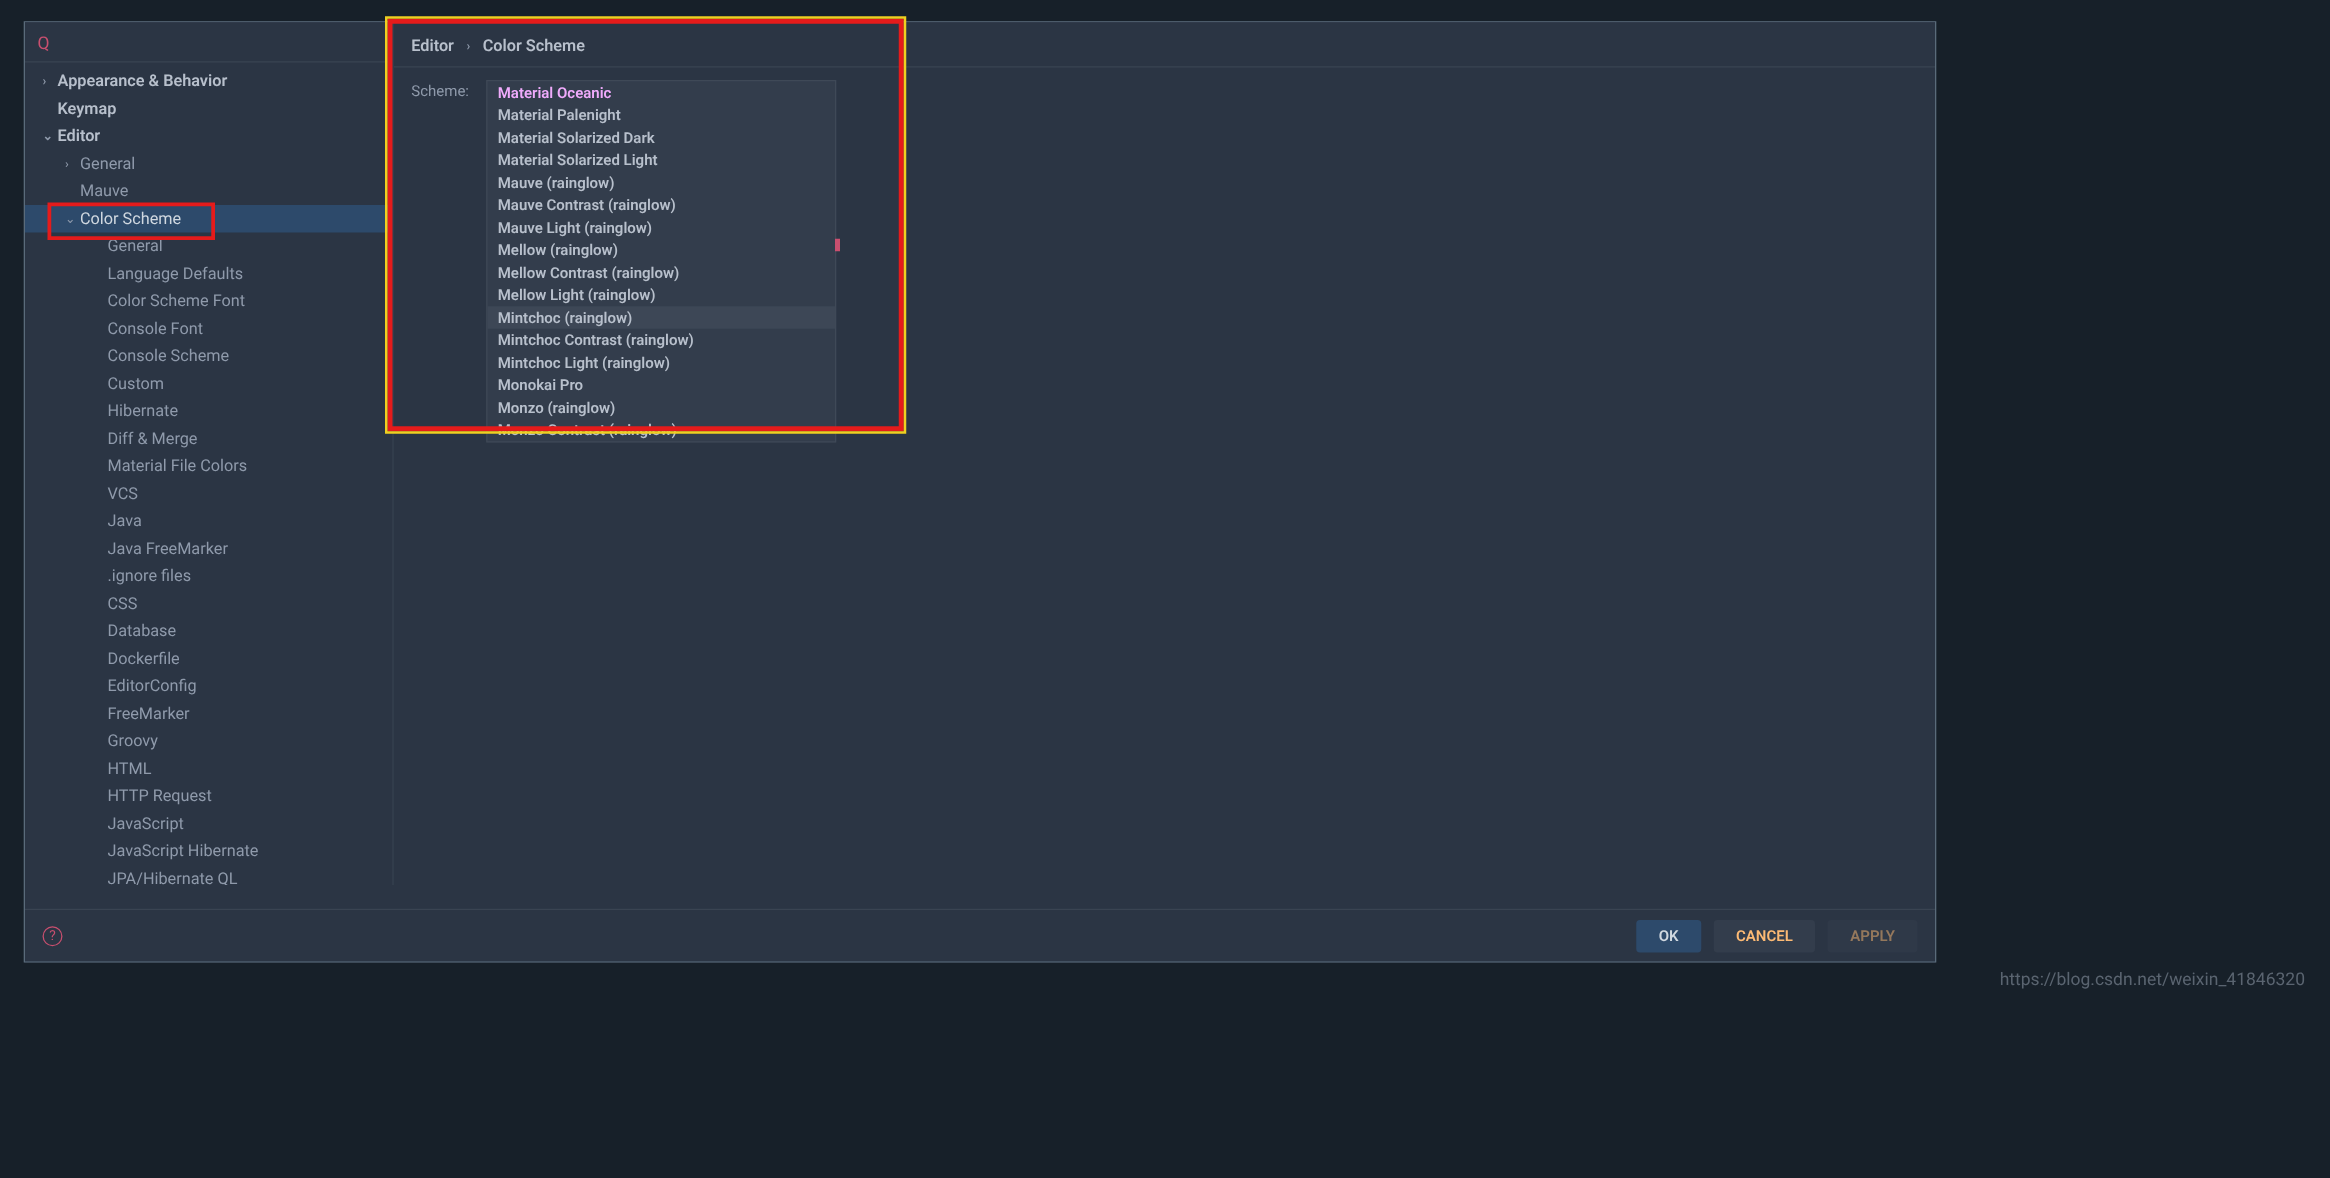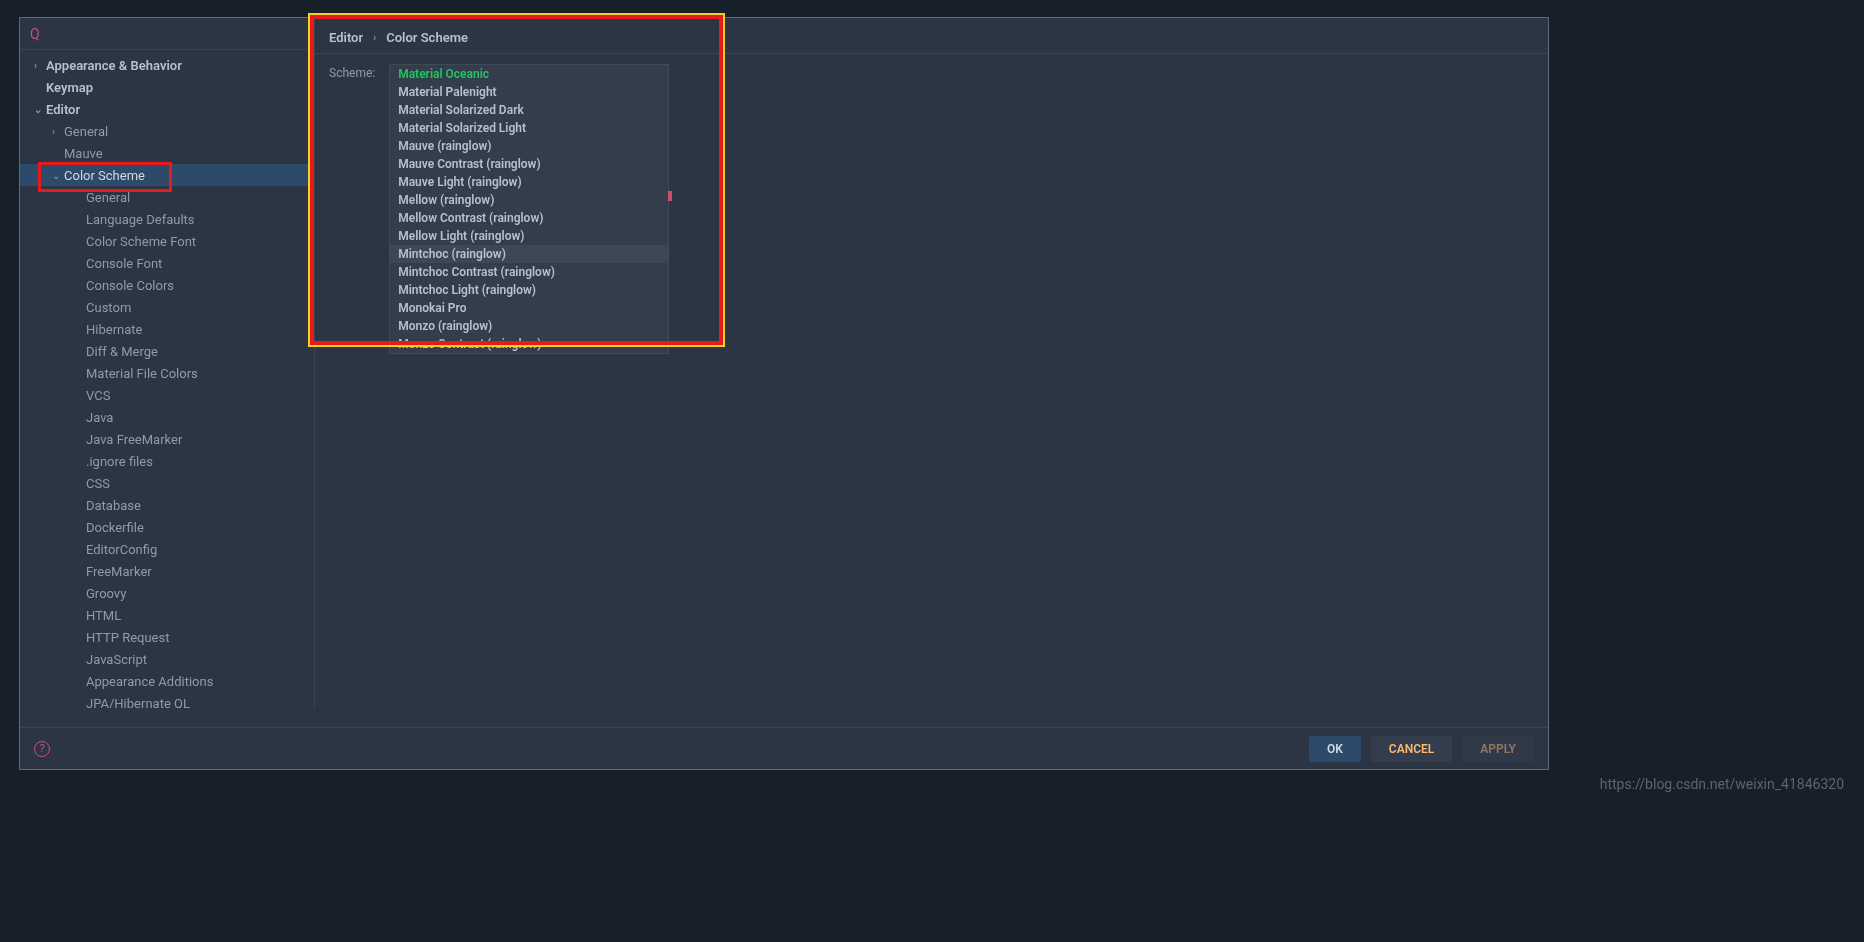--- a/index.html
+++ b/index.html
@@ -139,21 +139,21 @@
       border: 1px solid #3f4957;
       position: relative;
     }
     .dropdown-item {
       padding: 2px 8px;
       font-size: 12px;
       font-weight: 600;
       color: #b8c0cc;
       cursor: pointer;
     }
-    .dropdown-item.accent { color: #22c55e; }
+    .dropdown-item.accent { color: #f0abfc; }
     .dropdown-item.hover { background: #3d4756; }
     .dropdown-scroll-ind {
       position: absolute;
       right: -4px; top: 126px;
       width: 4px; height: 10px;
       background: #c94f6f;
     }
     
     .footer {
       position: absolute;
@@ -248,21 +248,21 @@
           <div class="tree-item l3">
             <span class="arrow"></span>
             <span>Color Scheme Font</span>
           </div>
           <div class="tree-item l3">
             <span class="arrow"></span>
             <span>Console Font</span>
           </div>
           <div class="tree-item l3">
             <span class="arrow"></span>
-            <span>Console Colors</span>
+            <span>Console Scheme</span>
           </div>
           <div class="tree-item l3">
             <span class="arrow"></span>
             <span>Custom</span>
           </div>
           <div class="tree-item l3">
             <span class="arrow"></span>
             <span>Hibernate</span>
           </div>
           <div class="tree-item l3">
@@ -320,21 +320,21 @@
           <div class="tree-item l3">
             <span class="arrow"></span>
             <span>HTTP Request</span>
           </div>
           <div class="tree-item l3">
             <span class="arrow"></span>
             <span>JavaScript</span>
           </div>
           <div class="tree-item l3">
             <span class="arrow"></span>
-            <span>Appearance Additions</span>
+            <span>JavaScript Hibernate</span>
           </div>
           <div class="tree-item l3">
             <span class="arrow"></span>
             <span>JPA/Hibernate QL</span>
           </div>
         </div>
     </div>
 
     <div class="main-panel">
       <div class="red-box"></div>

